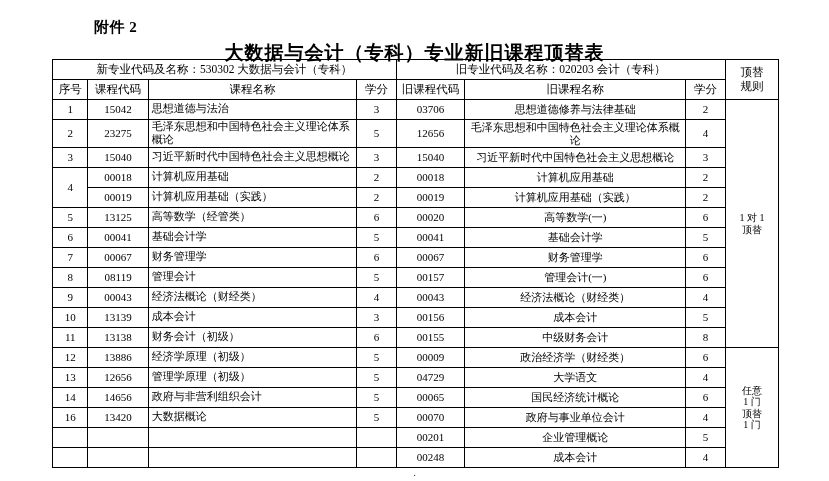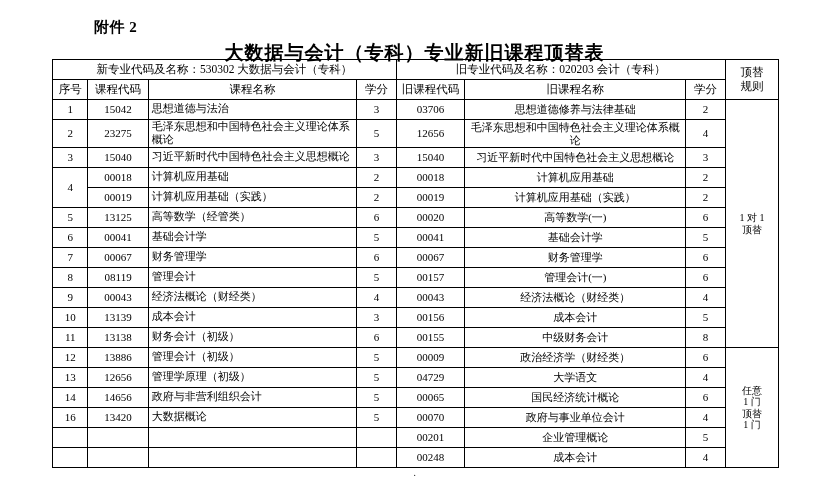--- a/index.html
+++ b/index.html
@@ -235,21 +235,21 @@
         <td class="l">财务会计（初级）</td>
         <td class="c">6</td>
         <td class="c">00155</td>
         <td class="c">中级财务会计</td>
         <td class="c">8</td>
       </tr>
 
       <tr>
         <td class="c">12</td>
         <td class="c">13886</td>
-        <td class="l">管理会计（初级）</td>
+        <td class="l">经济学原理（初级）</td>
         <td class="c">5</td>
         <td class="c">00009</td>
         <td class="c">政治经济学（财经类）</td>
         <td class="c">6</td>
         <td rowspan="6" class="rule-cell">
           <span>任意</span><br>
           <span>1 门</span><br>
           <span>顶替</span><br>
           <span>1 门</span>
         </td>

